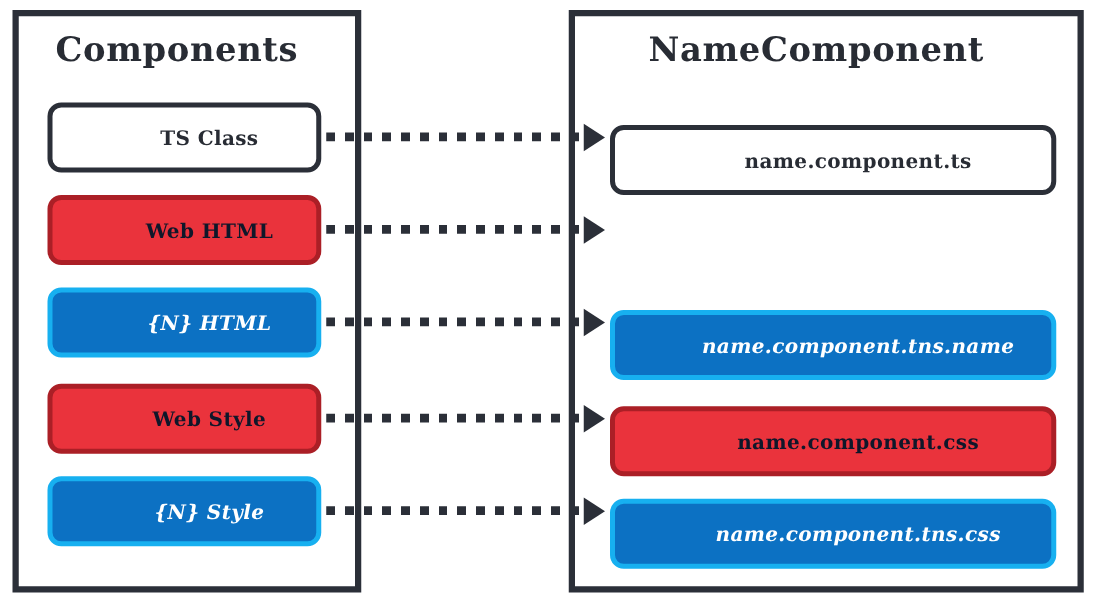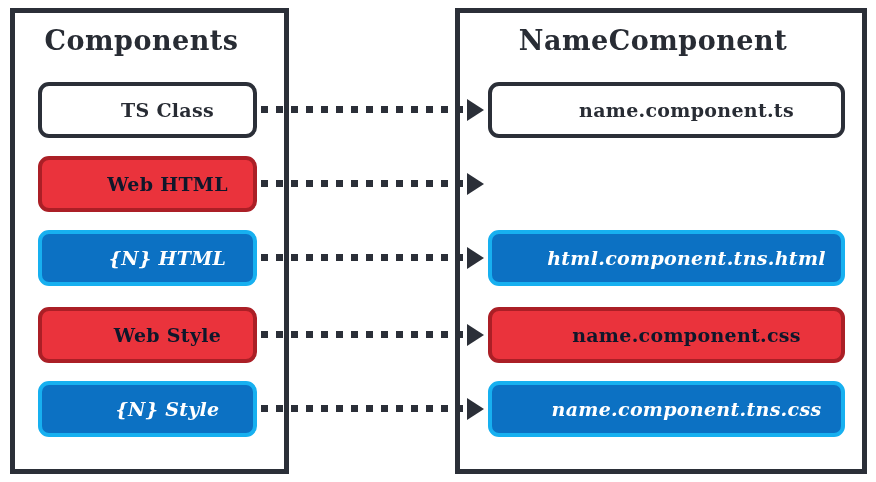--- a/index.html
+++ b/index.html
@@ -46,28 +46,28 @@
   
   .box {
     position: absolute;
     box-sizing: border-box;
     border-radius: 11px;
     display: flex;
     align-items: center;
     justify-content: center;
     font-family: "DejaVu Serif", serif;
     font-weight: bold;
-    font-size: 19px;
+    font-size: 16px;
     letter-spacing: 0.3px;
     white-space: nowrap;
     text-align: center;
     padding-left: 40px;
   }
   .box.left  { left: 38px;  width: 219px; height: 56px; }
-  .box.right { left: 488px; width: 357px; height: 56px; }
+  .box.right { left: 488px; width: 357px; height: 56px; margin-top: 18px; }
 
   .box.plain {
     background: #ffffff;
     border: 4px solid #2b2f38;
     color: #282c34;
   }
   .box.web {
     background: #ea333c;
     border: 4px solid #ab1f26;
     color: #0f172a;
@@ -111,21 +111,21 @@
     <div class="panel-title">NameComponent</div>
   </div>
 
   <div class="box left plain" style="top:82px">TS Class</div>
   <div class="box left web" style="top:156px">Web HTML</div>
   <div class="box left ns" style="top:230px">{N} HTML</div>
   <div class="box left web" style="top:307px">Web Style</div>
   <div class="box left ns" style="top:381px">{N} Style</div>
 
   <div class="box right plain" style="top:82px">name.component.ts</div>
-  <div class="box right ns" style="top:230px">html.component.tns.html</div>
+  <div class="box right ns" style="top:230px">name.component.tns.name</div>
   <div class="box right web" style="top:307px">name.component.css</div>
   <div class="box right ns" style="top:381px">name.component.tns.css</div>
 
   <div class="connector" style="left:261px; top:106px; width:206px;"></div>
   <div class="arrowhead" style="left:467px; top:99px;"></div>
 
   <div class="connector" style="left:261px; top:180px; width:206px;"></div>
   <div class="arrowhead" style="left:467px; top:173px;"></div>
 
   <div class="connector" style="left:261px; top:254px; width:206px;"></div>

